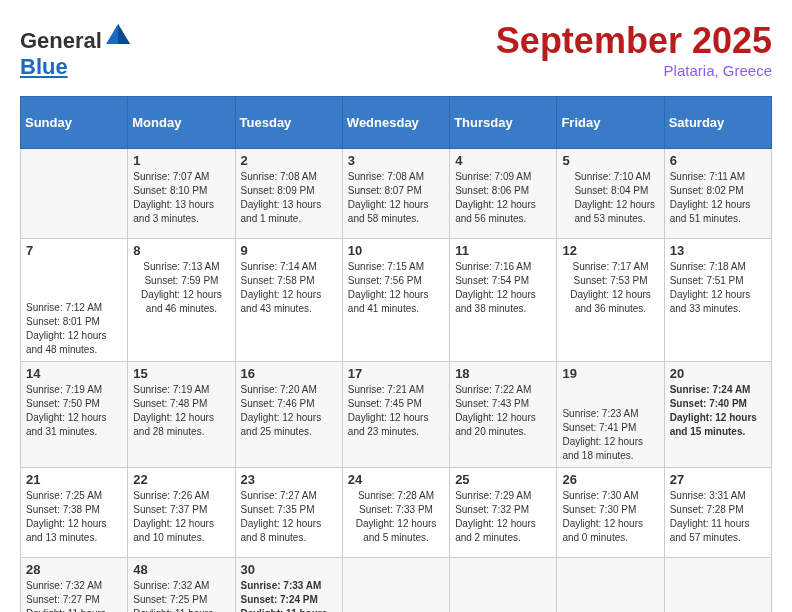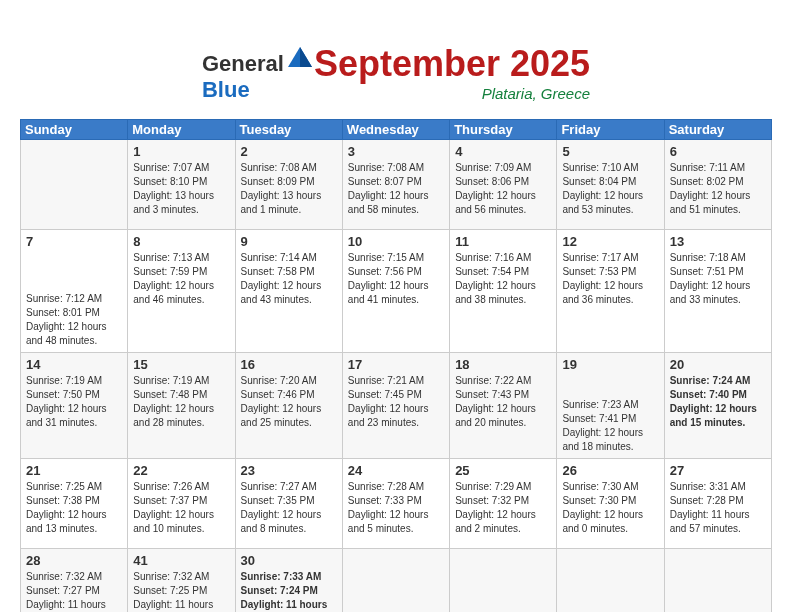--- a/index.html
+++ b/index.html
@@ -5,68 +5,67 @@
     * { margin: 0; padding: 0; box-sizing: border-box; }
     body {
       font-family: Arial, sans-serif;
       background: #fff;
       width: 792px;
       min-height: 612px;
       padding: 20px;
     }
     .header {
       display: flex;
-      justify-content: center;
+      justify-content: space-between;
       align-items: flex-start;
       margin-bottom: 16px;
-      margin-top: 23px;
     }
     .logo {
       display: flex;
       align-items: center;
     }
     .logo-text-general {
       font-size: 22px;
       font-weight: bold;
       color: #333;
     }
     .logo-text-blue {
       font-size: 22px;
       font-weight: bold;
       color: #1a6bbf;
+      text-decoration: underline;
     }
     .logo-icon {
       width: 28px;
       height: 28px;
       margin-left: 2px;
     }
     .title-block {
       text-align: right;
     }
     .month-title {
       font-size: 36px;
       font-weight: bold;
       color: #b91c1c;
     }
     .location {
       font-size: 15px;
-      color: #15803d;
-      font-style: italic;
+      color: #8b5cf6;
     }
     table {
       width: 100%;
       border-collapse: collapse;
       table-layout: fixed;
     }
     thead th {
       background-color: #3a7bc8;
       color: #fff;
       font-size: 13px;
       font-weight: bold;
-      padding: 2px 4px;
+      padding: 18px 4px;
       text-align: left;
       border: 1px solid #2a6ab5;
     }
     tbody td {
       vertical-align: top;
       border: 1px solid #ccc;
       padding: 4px 5px;
       font-size: 10.5px;
       color: #333;
       min-height: 80px;
@@ -151,21 +150,21 @@
         </td>
         <td>
           <span class="day-number">4</span>
           <div class="day-info" style="white-space: pre-line;">Sunrise: 7:09 AM
 Sunset: 8:06 PM
 Daylight: 12 hours
 and 56 minutes.</div>
         </td>
         <td>
           <span class="day-number">5</span>
-          <div class="day-info" style="white-space: pre-line;">Sunrise: 7:10 AM
+          <div class="day-info" style="white-space: pre-line; margin-left: 12px;">Sunrise: 7:10 AM
 Sunset: 8:04 PM
 Daylight: 12 hours
 and 53 minutes.</div>
         </td>
         <td>
           <span class="day-number">6</span>
           <div class="day-info" style="white-space: pre-line;">Sunrise: 7:11 AM
 Sunset: 8:02 PM
 Daylight: 12 hours
 and 51 minutes.</div>
@@ -174,21 +173,21 @@
       <tr>
         <td>
           <span class="day-number">7</span>
           <div class="day-info" style="white-space: pre-line; margin-top: 43px;">Sunrise: 7:12 AM
 Sunset: 8:01 PM
 Daylight: 12 hours
 and 48 minutes.</div>
         </td>
         <td>
           <span class="day-number">8</span>
-          <div class="day-info" style="white-space: pre-line;">Sunrise: 7:13 AM
+          <div class="day-info" style="white-space: pre-line; text-align: center;">Sunrise: 7:13 AM
 Sunset: 7:59 PM
 Daylight: 12 hours
 and 46 minutes.</div>
         </td>
         <td>
           <span class="day-number">9</span>
           <div class="day-info" style="white-space: pre-line;">Sunrise: 7:14 AM
 Sunset: 7:58 PM
 Daylight: 12 hours
 and 43 minutes.</div>
@@ -202,21 +201,21 @@
         </td>
         <td>
           <span class="day-number">11</span>
           <div class="day-info" style="white-space: pre-line;">Sunrise: 7:16 AM
 Sunset: 7:54 PM
 Daylight: 12 hours
 and 38 minutes.</div>
         </td>
         <td>
           <span class="day-number">12</span>
-          <div class="day-info" style="white-space: pre-line;">Sunrise: 7:17 AM
+          <div class="day-info" style="white-space: pre-line; text-align: center;">Sunrise: 7:17 AM
 Sunset: 7:53 PM
 Daylight: 12 hours
 and 36 minutes.</div>
         </td>
         <td>
           <span class="day-number">13</span>
           <div class="day-info" style="white-space: pre-line;">Sunrise: 7:18 AM
 Sunset: 7:51 PM
 Daylight: 12 hours
 and 33 minutes.</div>
@@ -290,21 +289,21 @@
         </td>
         <td>
           <span class="day-number">23</span>
           <div class="day-info" style="white-space: pre-line;">Sunrise: 7:27 AM
 Sunset: 7:35 PM
 Daylight: 12 hours
 and 8 minutes.</div>
         </td>
         <td>
           <span class="day-number">24</span>
-          <div class="day-info" style="white-space: pre-line;">Sunrise: 7:28 AM
+          <div class="day-info" style="white-space: pre-line; text-align: center;">Sunrise: 7:28 AM
 Sunset: 7:33 PM
 Daylight: 12 hours
 and 5 minutes.</div>
         </td>
         <td>
           <span class="day-number">25</span>
           <div class="day-info" style="white-space: pre-line;">Sunrise: 7:29 AM
 Sunset: 7:32 PM
 Daylight: 12 hours
 and 2 minutes.</div>
@@ -326,21 +325,21 @@
       </tr>
       <tr>
         <td>
           <span class="day-number">28</span>
           <div class="day-info" style="white-space: pre-line;">Sunrise: 7:32 AM
 Sunset: 7:27 PM
 Daylight: 11 hours
 and 55 minutes.</div>
         </td>
         <td>
-          <span class="day-number">41</span>
+          <span class="day-number">48</span>
           <div class="day-info" style="white-space: pre-line;">Sunrise: 7:32 AM
 Sunset: 7:25 PM
 Daylight: 11 hours
 and 52 minutes.</div>
         </td>
         <td>
           <span class="day-number">30</span>
           <div class="day-info" style="white-space: pre-line; font-weight: bold;">Sunrise: 7:33 AM
 Sunset: 7:24 PM
 Daylight: 11 hours

